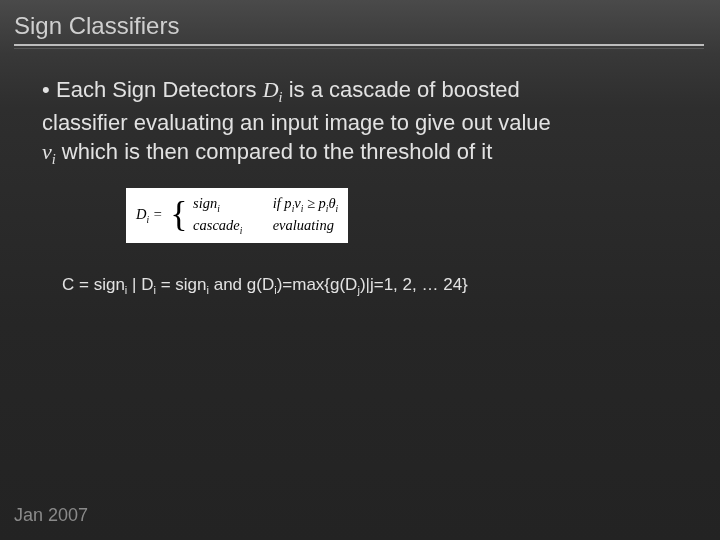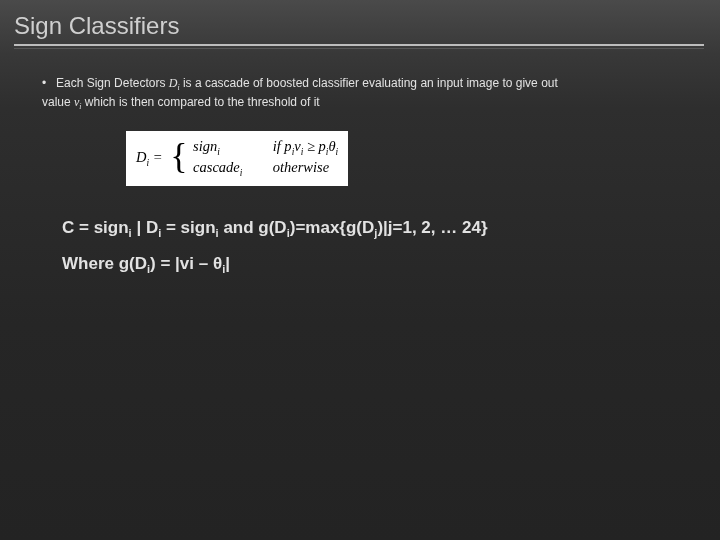--- a/index.html
+++ b/index.html
@@ -33,21 +33,21 @@
   .hairline {
     width: 690px;
     height: 1px;
     background: rgba(255,255,255,0.15);
     margin-bottom: 26px;
   }
   .body {
     padding: 0 18px 0 28px;
   }
   .bullet {
-    font-size: 12px;
+    font-size: 22px;
     line-height: 1.35;
     color: #e2e2e2;
     margin-bottom: 10px;
   }
   .bullet .dot {
     display: inline-block;
     width: 14px;
   }
   .ital { font-style: italic; font-family: "Times New Roman", serif; }
   sub { font-size: 0.65em; vertical-align: sub; font-style: italic; }
@@ -77,21 +77,20 @@
   }
   .formula-box .cases .row { white-space: nowrap; }
   .formula-box .cases .col1 { display: inline-block; width: 76px; font-style: italic; }
   .formula-box .cases .col2 { display: inline-block; font-style: italic; }
   .gap1 { height: 8px; }
   .line2 {
     font-size: 17px;
     color: #e2e2e2;
     margin: 6px 0 6px 20px;
     font-family: Verdana, Geneva, sans-serif;
-    font-weight: bold;
   }
   .line2 sub { font-style: normal; }
   .footer {
     position: absolute;
     left: 14px;
     bottom: 14px;
     color: #8a8a8a;
     font-size: 18px;
   }
 </style>
@@ -117,31 +116,29 @@
       <span class="brace">{</span>
       <span class="cases">
         <span class="row">
           <span class="col1"><span>sign</span><sub>i</sub></span>
           <span class="col2">
             <span>if  p</span><sub>i</sub><span>v</span><sub>i</sub><span> ≥ p</span><sub>i</sub><span>θ</span><sub>i</sub>
           </span>
         </span><br>
         <span class="row">
           <span class="col1"><span>cascade</span><sub>i</sub></span>
-          <span class="col2">otherwise</span>
+          <span class="col2">evaluating</span>
         </span>
       </span>
     </div>
 
 
     <div class="gap1"></div>
 
     <div class="line2">
       <span>C = sign</span><sub>i</sub><span> | D</span><sub>i</sub><span> = sign</span><sub>i</sub><span> and g(D</span><sub>i</sub><span>)=max{g(D</span><sub>j</sub><span>)|j=1, 2, … 24}</span>
     </div>
 
-    <div class="line2" style="margin-top:14px;">
-      <span>Where g(D</span><sub>i</sub><span>) = |vi – </span><span>θ</span><sub>i</sub><span>|</span>
-    </div>
 
   </div>
 
+  <div class="footer">Jan 2007</div>
 </div>
 
 </body></html>

